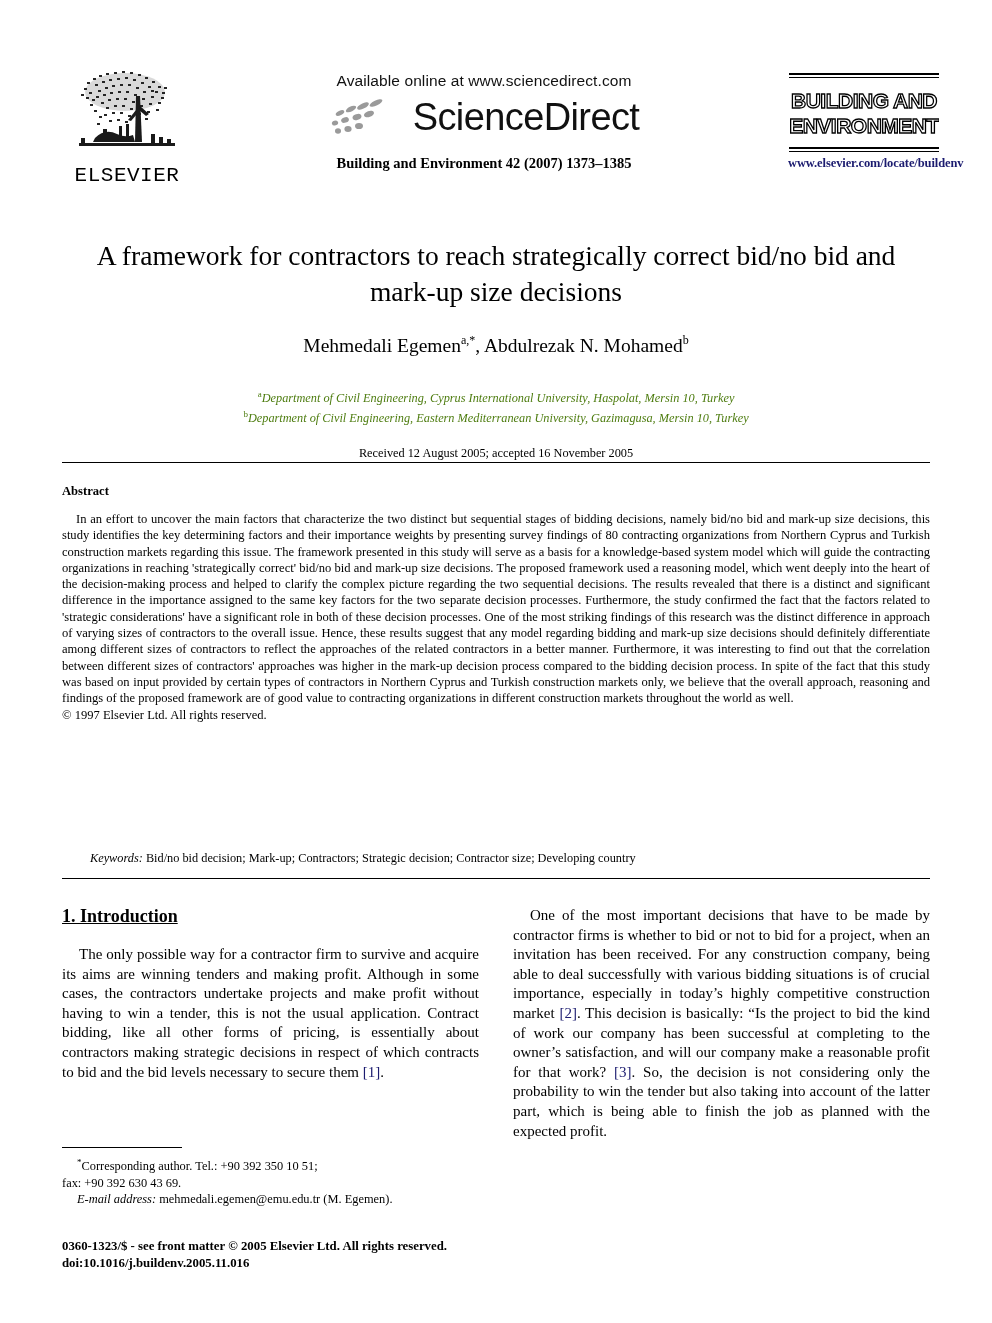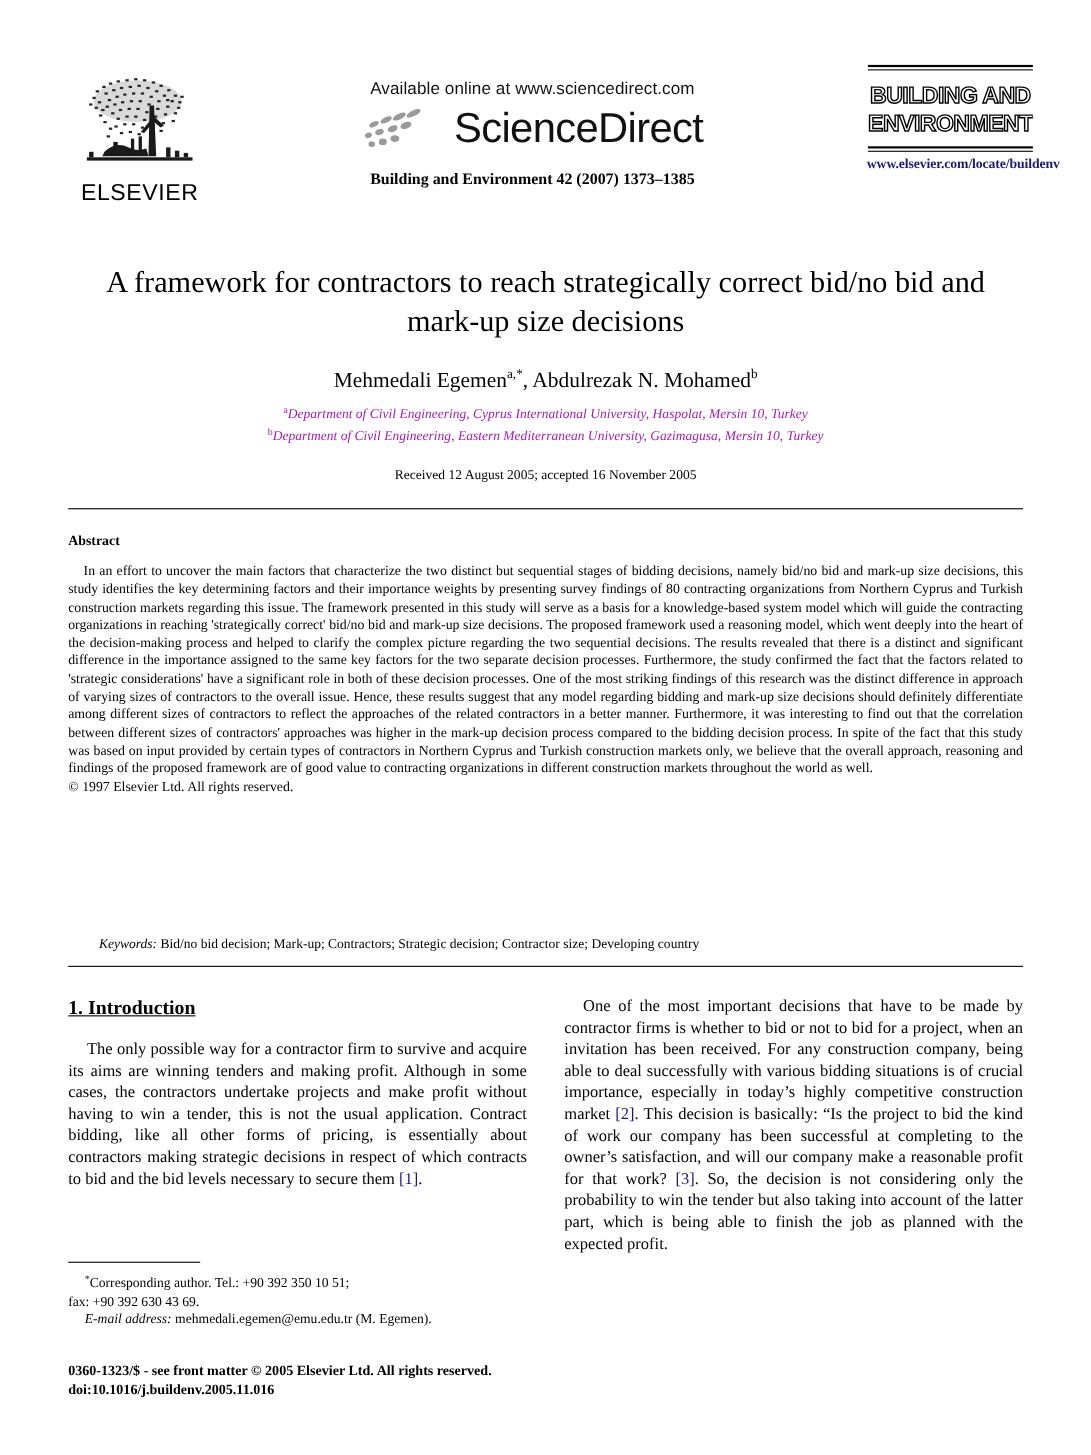--- a/index.html
+++ b/index.html
@@ -38,21 +38,21 @@
     width: 130px;
     text-align: center;
   }
   .tree-logo {
     width: 108px;
     height: 98px;
     margin: 0 auto;
     display: block;
   }
   .elsevier-word {
-    font-family: Liberation Sans, sans-serif;
+    font-family: Liberation Mono, monospace;
     font-size: 21px;
     letter-spacing: 0.5px;
     line-height: 1;
     margin-top: 1px;
     color: #000;
   }
 
   
   .sd-block {
     position: absolute;
@@ -91,21 +91,21 @@
     font-family: "Liberation Serif", "DejaVu Serif", serif;
     font-weight: bold;
     font-size: 14.5px;
     color: #000;
   }
 
   
   .journal-block {
     position: absolute;
     left: 788px;
-    top: 59px;
+    top: 73px;
     width: 152px;
     text-align: center;
   }
   .jrule-top {
     border-top: 2.5px solid #000;
     border-bottom: 1.2px solid #000;
     height: 2px;
     width: 150px;
     margin: 0 auto 5px auto;
   }
@@ -149,26 +149,26 @@
   }
   .authors {
     margin-top: 18px;
     font-family: "Liberation Serif", "DejaVu Serif", serif;
     font-size: 19.5px;
     line-height: 24px;
     color: #000;
   }
   .authors sup { font-size: 12px; vertical-align: super; }
   .affil {
-    margin-top: 5px;
+    margin-top: 28px;
     font-family: "Liberation Serif", "DejaVu Serif", serif;
     font-style: italic;
     font-size: 12.3px;
     line-height: 16px;
-    color: #a21caf;
+    color: #4d7c0f;
   }
   .affil sup { font-style: normal; font-size: 9px; vertical-align: super; }
   .history {
     margin-top: 20px;
     font-family: "Liberation Serif", "DejaVu Serif", serif;
     font-size: 12.3px;
     color: #000;
   }
 
   

